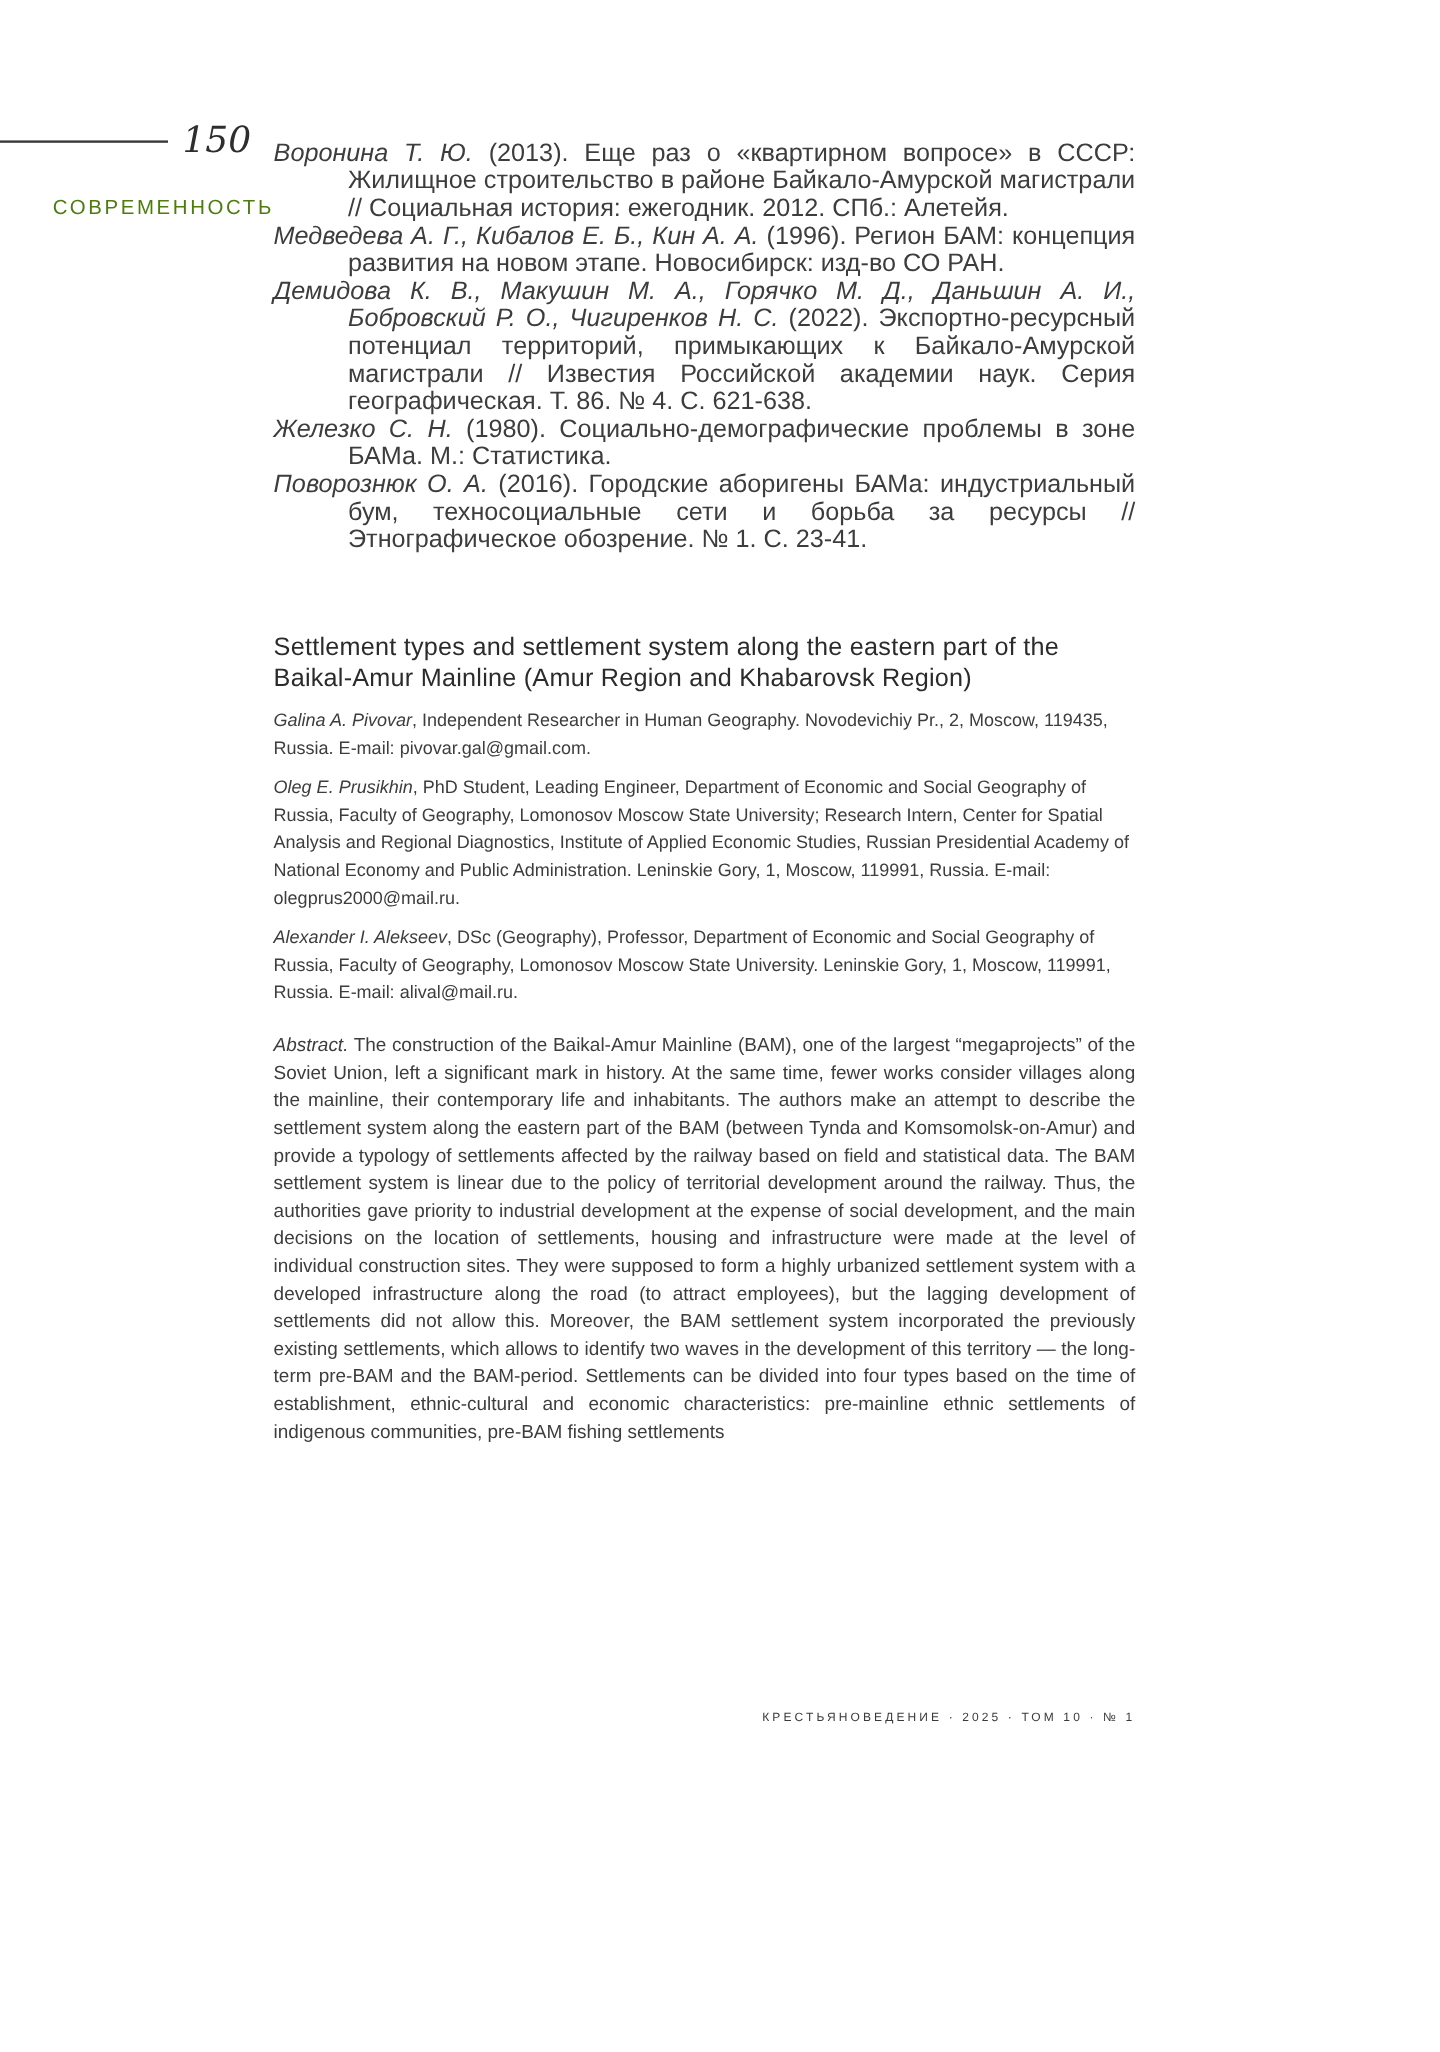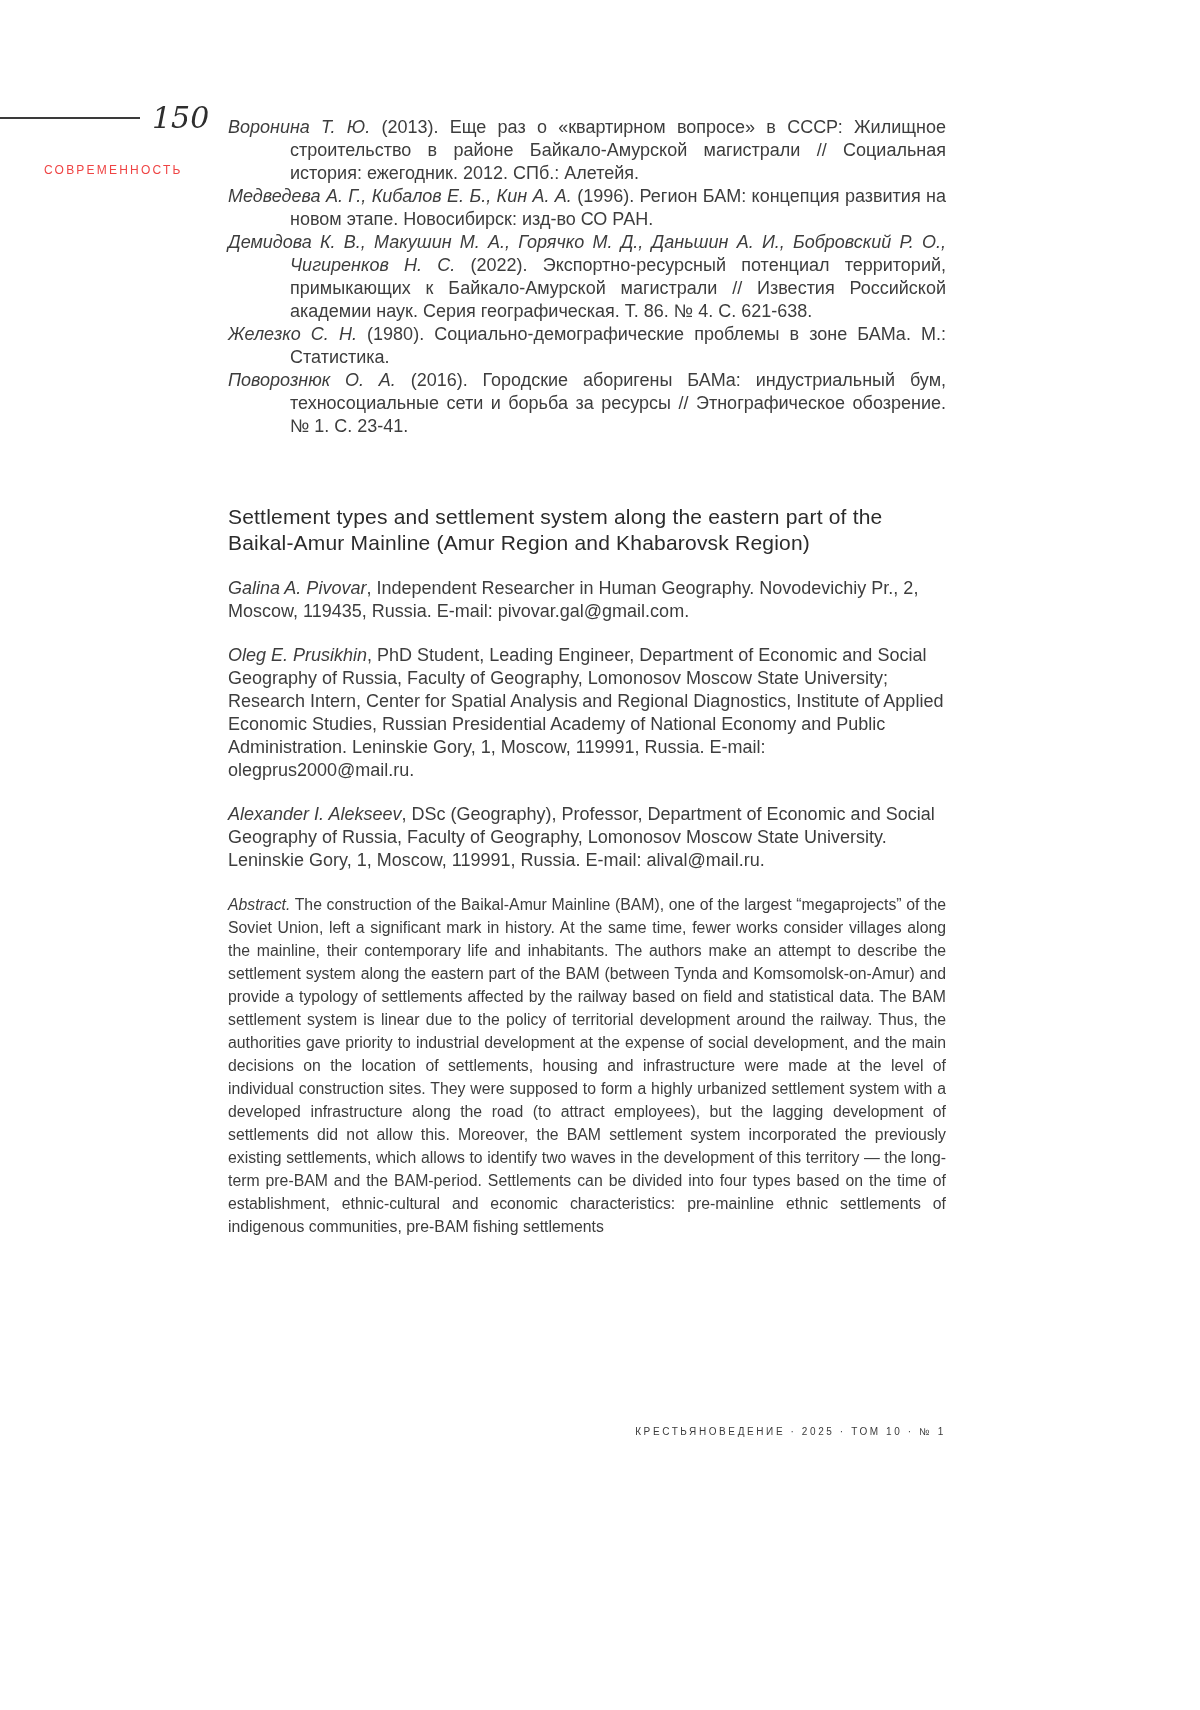--- a/index.html
+++ b/index.html
@@ -22,51 +22,51 @@
     font-family: "DejaVu Serif", serif;
     font-style: italic;
     font-size: 30px;
     color: #2e2e2e;
     margin-left: 12px;
     line-height: 1;
   }
   .rubric {
     margin-top: 30px;
     margin-left: 44px;
-    font-size: 12px;
+    font-size: 17px;
     letter-spacing: 2.2px;
-    color: #ef4444;
+    color: #4d7c0f;
     white-space: nowrap;
   }
 
   
   .main { position: absolute; left: 228px; top: 116px; width: 718px; }
 
   .refs { }
   .ref {
-    font-size: 18px;
+    font-size: 21px;
     line-height: 23px;
     text-align: justify;
     padding-left: 62px;
     text-indent: -62px;
   }
   .ref .authors { font-style: italic; }
 
   .title {
     margin-top: 66px;
     font-size: 21px;
     line-height: 26px;
     font-weight: normal;
     color: #2b2b2b;
     letter-spacing: 0.2px;
   }
 
   .author-block {
-    margin-top: 21px;
-    font-size: 18px;
+    margin-top: 10px;
+    font-size: 15px;
     line-height: 23px;
     text-align: left;
   }
   .author-name { font-style: italic; }
 
   .abstract {
     margin-top: 21px;
     font-size: 15.8px;
     line-height: 23px;
     text-align: justify;

